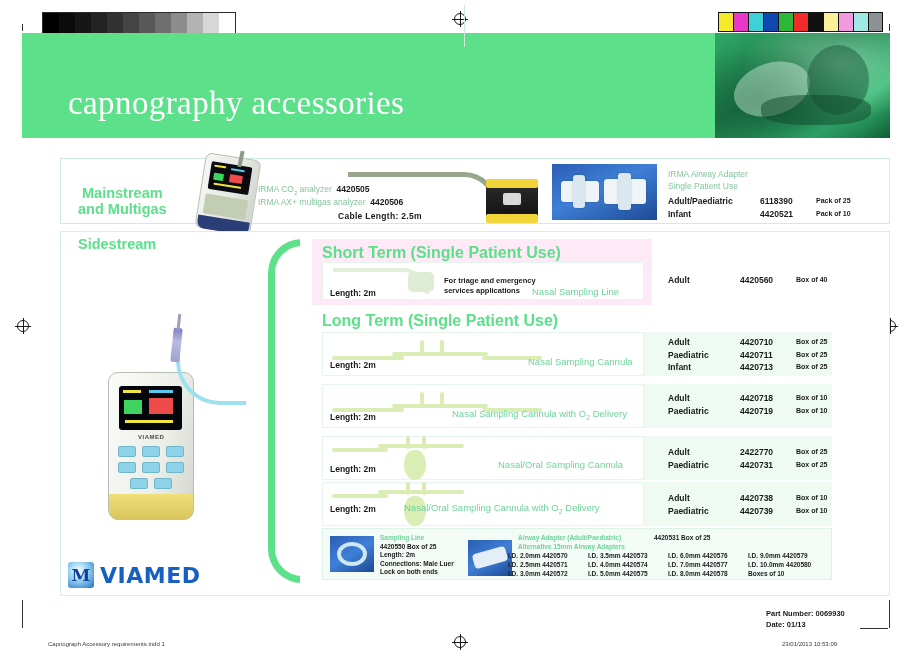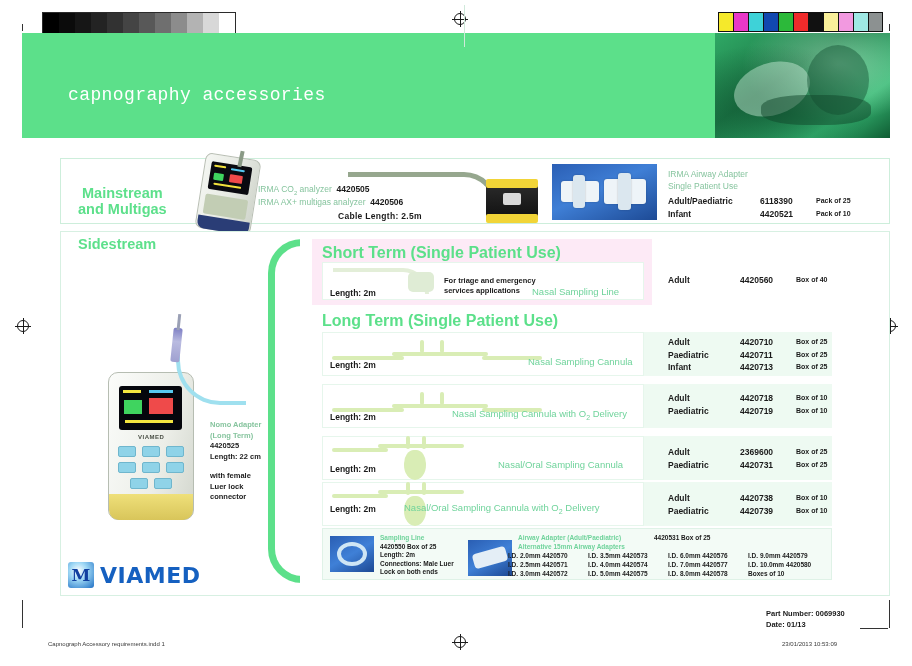--- a/index.html
+++ b/index.html
@@ -39,22 +39,22 @@
   
   .trim { position: absolute; background: #333; }
 
   
   .banner {
     position: absolute; left: 22px; top: 33px; width: 868px; height: 105px;
     background: #5ce08a; overflow: hidden;
   }
   .banner-title {
     position: absolute; left: 46px; top: 52px;
-    font-size: 18px; color: #ffffff; letter-spacing: .4px;
-    font-family: Liberation Mono, monospace; font-weight: 300;
+    font-size: 33px; color: #ffffff; letter-spacing: .4px;
+    font-family: Liberation Serif, serif; font-weight: 300;
   }
   .banner-photo {
     position: absolute; right: 0; top: 0; width: 175px; height: 105px;
     background:
       radial-gradient(ellipse at 30% 70%, rgba(10,70,40,.55) 0%, rgba(10,70,40,0) 60%),
       radial-gradient(ellipse at 70% 30%, rgba(200,255,220,.5) 0%, rgba(200,255,220,0) 55%),
       linear-gradient(145deg, #2fa865 0%, #1d7a48 40%, #36b673 75%, #0f5c33 100%);
   }
   .banner-photo .blob {
     position: absolute; background: rgba(230,255,240,.40); border-radius: 50%;
@@ -470,30 +470,20 @@
         <i style="left:24px;top:16px;"></i>
         <i style="left:48px;top:16px;"></i>
       <i style="left:12px;top:32px;"></i>
         <i style="left:36px;top:32px;"></i>
     </div>
     <div class="sd-foot"></div>
   </div>
   <div class="sd-tube"></div>
   <div class="sd-needle"></div>
 
-  <div class="nomo">
-    <div class="hd">Nomo Adapter</div>
-    <div class="hd">(Long Term)</div>
-    <div>4420525</div>
-    <div>Length: 22 cm</div>
-    <div class="gap"></div>
-    <div>with female</div>
-    <div>Luer lock</div>
-    <div>connector</div>
-  </div>
 
   <div class="logo">
     <div class="logo-mark">M</div>
     <div class="logo-text">VIAMED</div>
   </div>
 
   <div class="sect sect-short">
     <div class="sect-head">Short Term (Single Patient Use)</div>
   </div>
   <div class="row-card" style="left:322px;top:262px;width:322px;height:38px;"></div>
@@ -581,21 +571,21 @@
     <div class="prong" style="left:90px;top:-2px;"></div>
     <div class="bulb" style="left:72px;top:12px;"></div>
   </div>
   <div class="len" style="left:330px;top:464px;">Length: 2m</div>
   <div class="prod-name" style="left:498px;top:459px;">
     <span>Nasal/Oral Sampling Cannula</span>
   </div>
   <div class="codes" id="lt-codes-2" style="left:668px;top:446px;">
       <div class="code-row">
         <span class="nm">Adult</span>
-        <span class="cd">2369600</span>
+        <span class="cd">2422770</span>
         <span class="pk">Box of 25</span>
       </div>
       <div class="code-row">
         <span class="nm">Paediatric</span>
         <span class="cd">4420731</span>
         <span class="pk">Box of 25</span>
       </div>
     </div>
 
   <div class="row-band" style="left:322px;top:482px;width:510px;height:44px;"></div>

